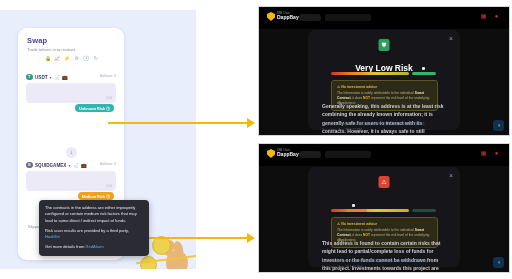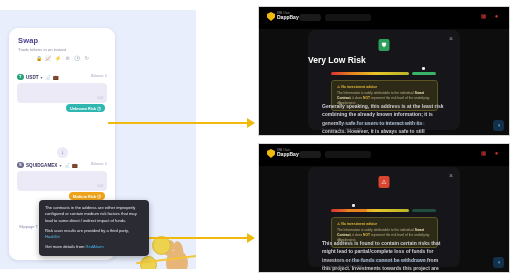--- a/index.html
+++ b/index.html
@@ -2,21 +2,21 @@
 <html><head>
 <meta charset="utf-8">
 <style>
   html,body{margin:0;padding:0;}
   body{width:512px;height:279px;background:#ffffff;
        font-family:"Liberation Sans",sans-serif;overflow:hidden;position:relative;}
 
   
   #left-pane{position:absolute;left:0;top:10px;width:196px;height:259px;
              background:#e8eefc;overflow:hidden;}
-  #swap-card{position:absolute;left:9px;top:18px;width:106px;height:232px;
+  #swap-card{position:absolute;left:18px;top:18px;width:106px;height:232px;
              background:#ffffff;border-radius:9px;box-shadow:0 1px 4px rgba(40,50,90,.12);}
   #swap-title{position:absolute;left:9px;top:8px;font-size:7.5px;font-weight:bold;
               color:#4a3f8f;letter-spacing:.2px;}
   #swap-sub{position:absolute;left:9px;top:19px;font-size:4.2px;color:#8c89a8;}
   #icon-row{position:absolute;left:27px;top:27px;display:flex;gap:3.6px;align-items:center;}
   .mini-icon{width:6px;height:6px;font-size:5px;line-height:6px;text-align:center;
              color:#9b98b4;}
 
   .token-row{position:absolute;left:8px;width:90px;}
   .token-head{display:flex;align-items:center;height:8px;}
@@ -68,22 +68,22 @@
   .bsearch{position:absolute;left:40px;top:7px;width:22px;height:7px;border-radius:3px;
            background:#1b1b1b;}
   .bnav{position:absolute;left:66px;top:7px;width:46px;height:7px;border-radius:2px;background:#141414;}
   .bicons{position:absolute;right:9px;top:6px;display:flex;gap:6px;align-items:center;}
   .bicon{width:7px;height:7px;font-size:6px;line-height:7px;text-align:center;color:#c8342f;}
 
   .modal{position:absolute;background:#16161a;border-radius:7px;}
   .modal-close{position:absolute;right:7px;top:5px;font-size:7px;color:#9a9a9a;line-height:1;}
   .rk-badge{position:absolute;left:50%;transform:translateX(-50%);width:11px;height:12px;
             border-radius:2px;font-size:6px;line-height:12px;text-align:center;color:#fff;}
-  .rk-title{position:absolute;left:0;width:100%;font-size:8.5px;
-            font-weight:bold;color:#ffffff;}
+  .rk-title{position:absolute;left:0;width:100%;text-align:center;font-size:8.5px;
+            font-weight:bold;color:#ffffff;margin-top:8px;}
   .meter{position:absolute;height:3.2px;border-radius:2px;}
   .meter-grad{background:linear-gradient(90deg,#d8332f 0%,#e8811f 26%,#e6c52a 58%,#b9b428 100%);}
   .meter-seg{border-radius:2px;}
   .meter-mark{position:absolute;width:3px;height:2.6px;background:#e9e9e9;border-radius:1px;}
 
   .notice{position:absolute;background:#2d2a17;border:1px solid #5d5524;border-radius:3px;
           padding:4px 5px;}
   .notice-h{font-size:3.5px;font-weight:bold;color:#e0b93c;margin:0 0 2px 0;}
   .notice-b{font-size:3.3px;line-height:1.5;color:#b9b08a;margin:0;}
   .nb-strong{color:#f0e4b4;font-weight:bold;}

